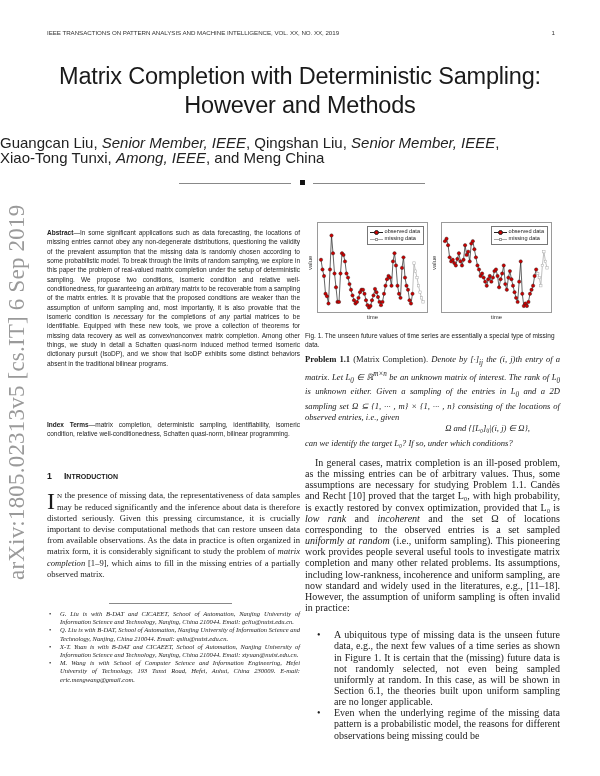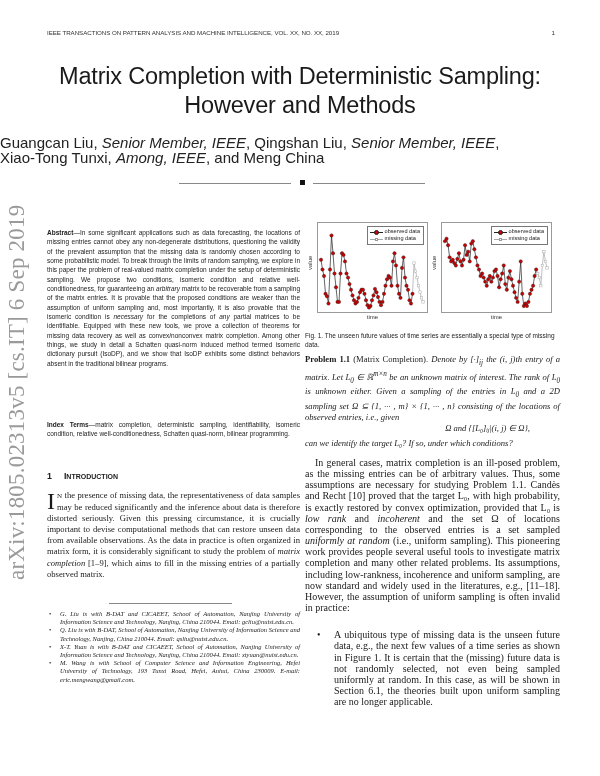--- a/index.html
+++ b/index.html
@@ -366,14 +366,15 @@
 <div class="problem">
   <b>Problem 1.1</b><span> (Matrix Completion).</span><i><span> Denote by [·]</span><sub>ij</sub><span> the (i, j)th entry of a matrix. Let L</span><sub>0</sub><span> ∈ ℝ</span><sup>m×n</sup><span> be an unknown matrix of interest. The rank of L</span><sub>0</sub><span> is unknown either. Given a sampling of the entries in L</span><sub>0</sub><span> and a 2D sampling set Ω ⊆ {1, ··· , m} × {1, ··· , n} consisting of the locations of observed entries, i.e., given</span></i>
   <div class="eq">Ω   and   {[L₀]ᵢⱼ|(i, j) ∈ Ω},</div>
   <div class="tail">can we identify the target L₀? If so, under which conditions?</div>
 </div>
 
 <div class="body-right">
   <p><span>In general cases, matrix completion is an ill-posed problem, as the missing entries can be of arbitrary values. Thus, some assumptions are necessary for studying Problem 1.1. Candès and Recht [10] proved that the target L₀, with high probability, is exactly restored by convex optimization, provided that L₀ is </span><i>low rank</i><span> and </span><i>incoherent</i><span> and the set Ω of locations corresponding to the observed entries is a set sampled </span><i>uniformly at random</i><span> (i.e., uniform sampling). This pioneering work provides people several useful tools to investigate matrix completion and many other related problems. Its assumptions, including low-rankness, incoherence and uniform sampling, are now standard and widely used in the literatures, e.g., [11–18]. However, the assumption of uniform sampling is often invalid in practice:</span></p>
   <ul class="bullets">
     <li>A ubiquitous type of missing data is the unseen future data, e.g., the next few values of a time series as shown in Figure 1. It is certain that the (missing) future data is not randomly selected, not even being sampled uniformly at random. In this case, as will be shown in Section 6.1, the theories built upon uniform sampling are no longer applicable.</li>
+    <li>Even when the underlying regime of the missing data pattern is a probabilistic model, the reasons for different observations being missing could be</li>
   </ul>
 </div>
 
 </body></html>

